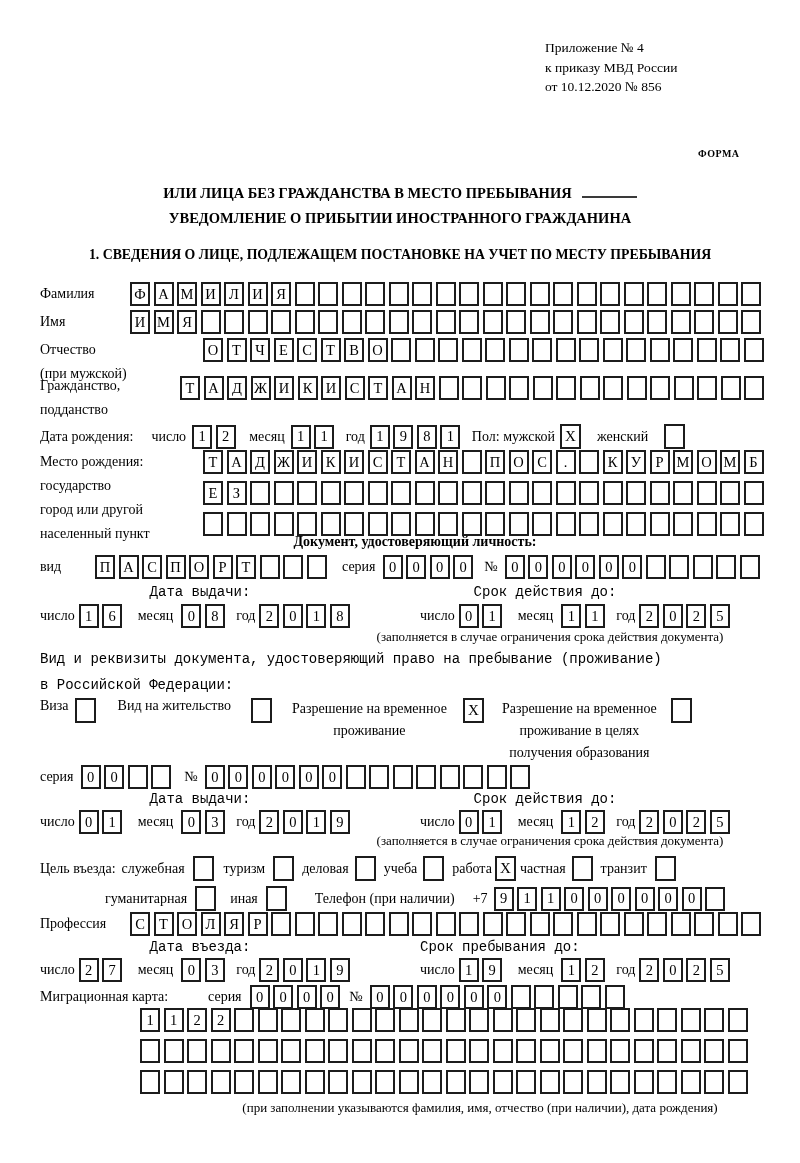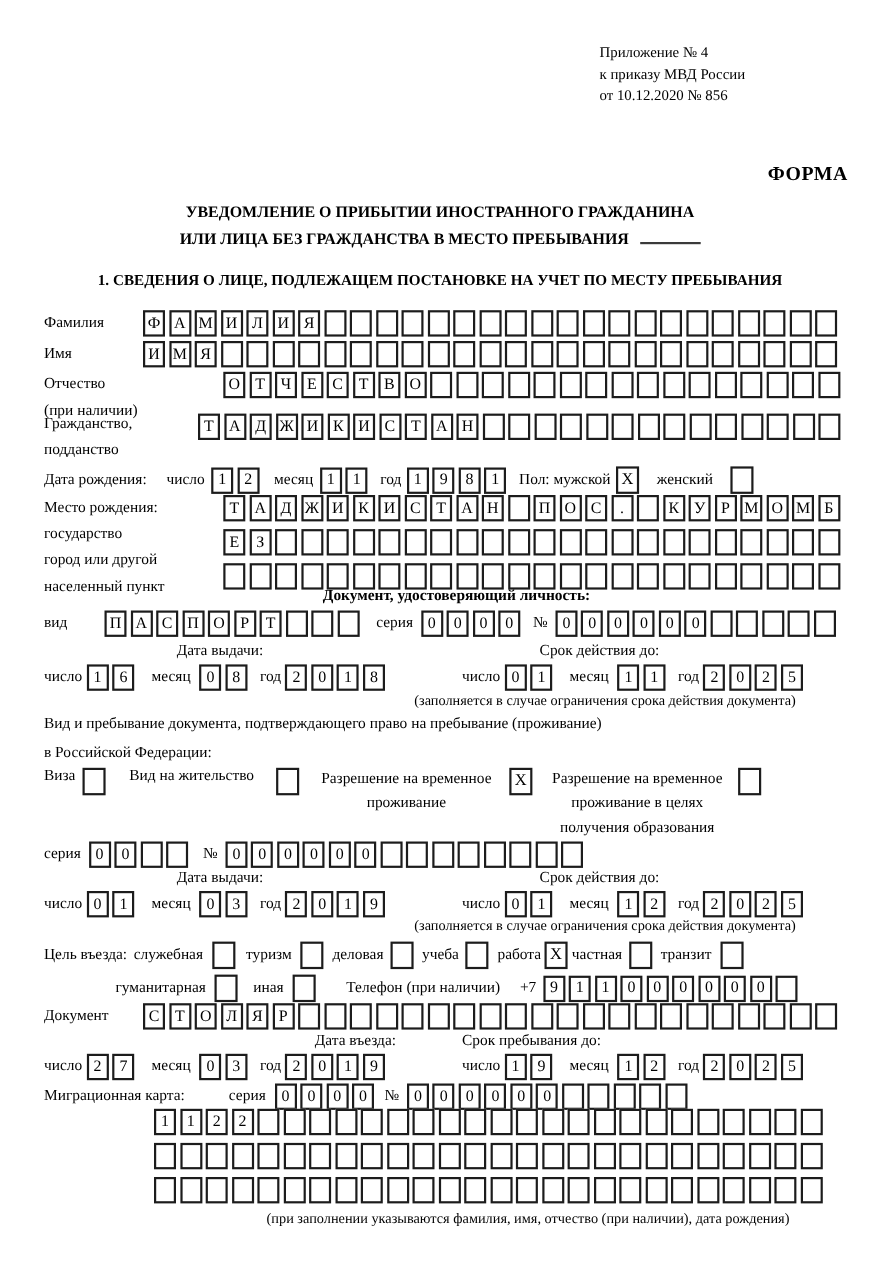--- a/index.html
+++ b/index.html
@@ -2,40 +2,40 @@
 <html><head>
 <meta charset="utf-8">
 <style>
   html,body { margin:0; padding:0; background:#888; }
   .page {
     position:relative; width:800px; height:1163px; margin:0 auto;
     background:#ffffff; color:#000;
     font-family:"Liberation Serif", serif; font-size:14px;
     overflow:hidden;
   }
-  .abs { position:absolute; }
+  .abs { position:absolute;font-family:Liberation Mono, monospace; }
   .row { position:absolute; display:flex; align-items:center; white-space:nowrap; }
   .row-top { position:absolute; display:flex; align-items:flex-start; white-space:nowrap; }
   .lbl { display:inline-block; }
   .boxes { display:inline-flex; }
   .bx {
     width:20px; height:24px; box-sizing:border-box;
     border:2px solid #1c1c1c; background:#fff;
     display:inline-flex; align-items:center; justify-content:center;
     margin-right:3.5px; font-size:14.5px; line-height:1;
   }
   .cbx {
     width:21px; height:25px; box-sizing:border-box;
     border:2px solid #1c1c1c; background:#fff;
     display:inline-flex; align-items:center; justify-content:center;
     font-size:15px; flex:0 0 auto;
   }
   .hdr { position:absolute; left:545px; top:38px; font-size:13.5px; line-height:1.45; }
   .hdr-sub { margin-top:5px; font-size:12.5px; line-height:1.4; }
-  .forma { position:absolute; left:698px; top:148px; font-weight:bold; font-size:18px; letter-spacing:0.5px; }
+  .forma { position:absolute; left:698px; top:148px; font-weight:bold; font-size:10px; letter-spacing:0.5px; }
   .title { position:absolute; top:181px; left:0; width:800px; text-align:center; font-weight:bold; font-size:14.5px; line-height:1.7; }
   .blank-line { display:inline-block; width:55px; border-bottom:2.5px solid #3a3a3a; margin-left:10px; vertical-align:baseline; }
   .sect { position:absolute; top:247px; left:0; width:800px; text-align:center; font-weight:bold; font-size:13.8px; }
   .center { text-align:center; }
   .doc-head { position:absolute; top:534px; left:0; width:830px; text-align:center; font-weight:bold; font-size:14px; }
   .note { position:absolute; font-size:13px; }
   .lines { position:absolute; line-height:24px; }
 </style>
 </head>
 <body>
@@ -43,24 +43,24 @@
 <div class="page">
 
   <div class="hdr">
     <div>Приложение № 4</div>
     <div>к приказу МВД России</div>
     <div>от 10.12.2020 № 856</div>
   </div>
   <div class="forma">ФОРМА</div>
 
   <div class="title">
-    <div>УВЕДОМЛЕНИЕ О ПРИБЫТИИ ИНОСТРАННОГО ГРАЖДАНИНА</div>
     <div>
       <span>ИЛИ ЛИЦА БЕЗ ГРАЖДАНСТВА В МЕСТО ПРЕБЫВАНИЯ</span><span class="blank-line"></span>
     </div>
+    <div>УВЕДОМЛЕНИЕ О ПРИБЫТИИ ИНОСТРАННОГО ГРАЖДАНИНА</div>
   </div>
 
   <div class="sect">1. СВЕДЕНИЯ О ЛИЦЕ, ПОДЛЕЖАЩЕМ ПОСТАНОВКЕ НА УЧЕТ ПО МЕСТУ ПРЕБЫВАНИЯ</div>
 
   <div class="row" style="top:282px;left:40px;">
     <span class="lbl" style="width:90px">Фамилия</span>
     <span class="boxes">
         <span class="bx">Ф</span>
         <span class="bx">А</span>
         <span class="bx">М</span>
@@ -119,21 +119,21 @@
         <span class="bx"></span>
         <span class="bx"></span>
         <span class="bx"></span>
         <span class="bx"></span>
         <span class="bx"></span>
       </span>
   </div>
 
   <div class="lines" style="top:338px;left:40px;">
     <div>Отчество</div>
-    <div>(при наличии)</div>
+    <div>(при мужской)</div>
   </div>
   <div class="row" style="top:338px;left:203px;">
     <span class="boxes">
         <span class="bx">О</span>
         <span class="bx">Т</span>
         <span class="bx">Ч</span>
         <span class="bx">Е</span>
         <span class="bx">С</span>
         <span class="bx">Т</span>
         <span class="bx">В</span>
@@ -383,21 +383,21 @@
     <span class="boxes" style="margin-left:4px">
         <span class="bx">2</span>
         <span class="bx">0</span>
         <span class="bx">2</span>
         <span class="bx">5</span>
       </span>
   </div>
 
   <div class="note" style="top:629px;left:340px;width:420px;text-align:center;">(заполняется в случае ограничения срока действия документа)</div>
 
-  <div class="abs" style="top:651px;left:40px;">Вид и пребывание документа, подтверждающего право на пребывание (проживание)</div>
+  <div class="abs" style="top:651px;left:40px;">Вид и реквизиты документа, удостоверяющий право на пребывание (проживание)</div>
   <div class="abs" style="top:677px;left:40px;">в Российской Федерации:</div>
 
   <div class="row-top" style="top:698px;left:40px;">
     <span class="lbl">Виза</span>
     <span class="cbx" style="margin-left:6px"></span>
     <span class="lbl" style="margin-left:22px">Вид на жительство</span>
     <span class="cbx" style="margin-left:20px"></span>
     <span class="lbl center" style="margin-left:20px;line-height:22px;">
       <div>Разрешение на временное</div>
       <div>проживание</div>
@@ -515,21 +515,21 @@
         <span class="bx">0</span>
         <span class="bx">0</span>
         <span class="bx">0</span>
         <span class="bx">0</span>
         <span class="bx">0</span>
         <span class="bx"></span>
       </span>
   </div>
 
   <div class="row" style="top:912px;left:40px;">
-    <span class="lbl" style="width:90px">Документ</span>
+    <span class="lbl" style="width:90px">Профессия</span>
     <span class="boxes">
         <span class="bx">С</span>
         <span class="bx">Т</span>
         <span class="bx">О</span>
         <span class="bx">Л</span>
         <span class="bx">Я</span>
         <span class="bx">Р</span>
         <span class="bx"></span>
         <span class="bx"></span>
         <span class="bx"></span>
@@ -547,21 +547,21 @@
         <span class="bx"></span>
         <span class="bx"></span>
         <span class="bx"></span>
         <span class="bx"></span>
         <span class="bx"></span>
         <span class="bx"></span>
         <span class="bx"></span>
       </span>
   </div>
 
-  <div class="abs" style="top:939px;left:40px;width:320px;text-align:right;">Дата въезда:</div>
+  <div class="abs" style="top:939px;left:40px;width:320px;text-align:center;">Дата въезда:</div>
   <div class="abs" style="top:939px;left:420px;width:250px;text-align:left;">Срок пребывания до:</div>
 
   <div class="row" style="top:958px;left:40px;">
     <span class="lbl">число</span>
     <span class="boxes" style="margin-left:4px">
         <span class="bx">2</span>
         <span class="bx">7</span>
       </span>
     <span class="lbl" style="margin-left:12px">месяц</span>
     <span class="boxes" style="margin-left:8px">

